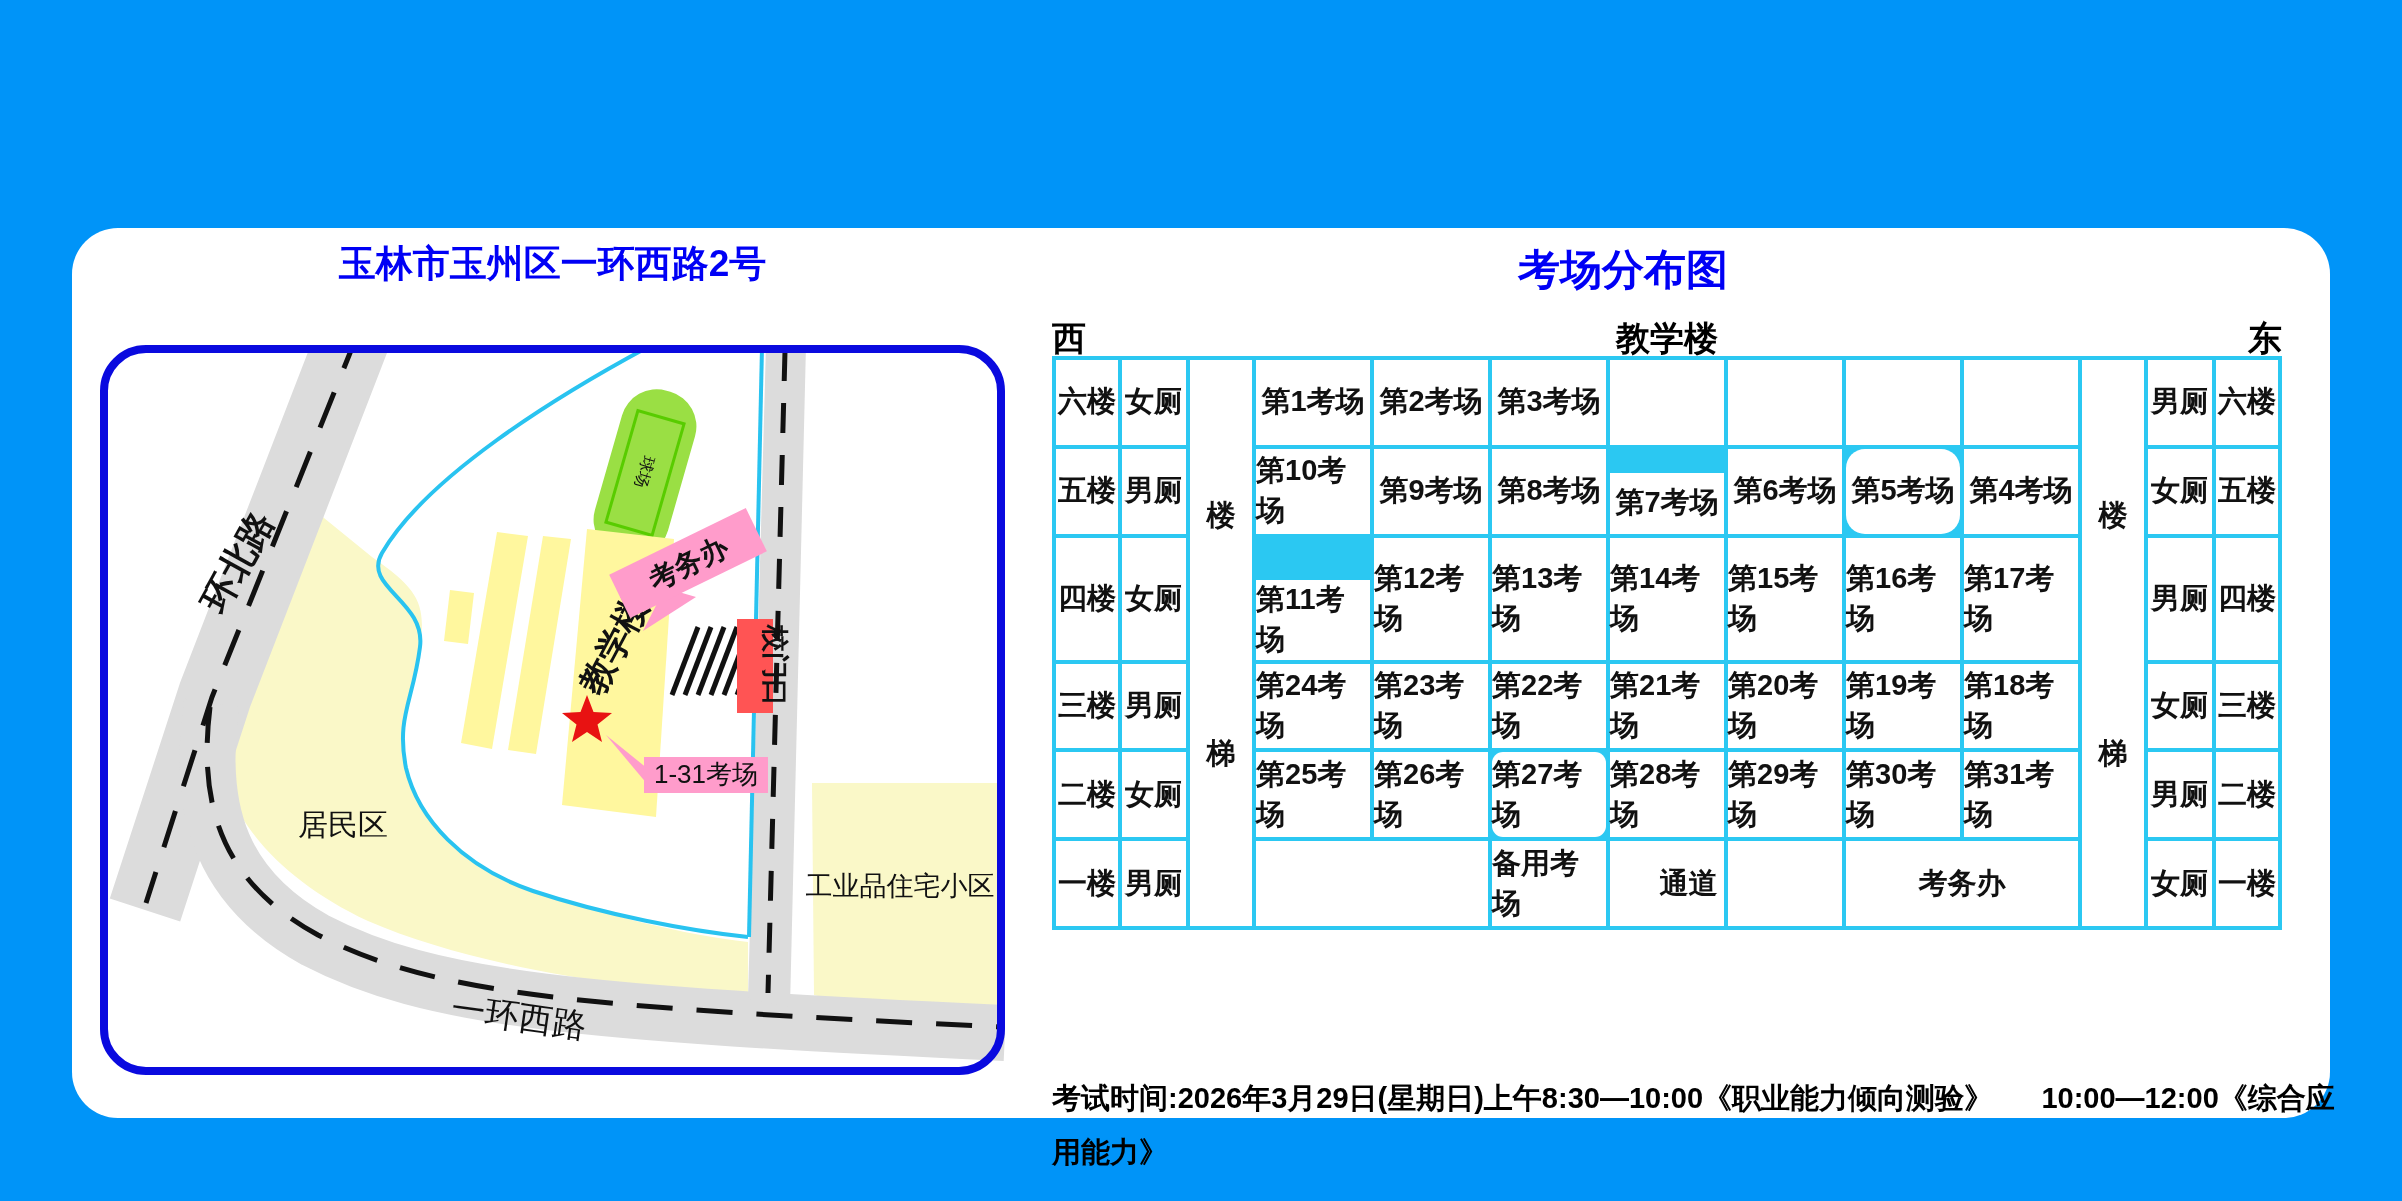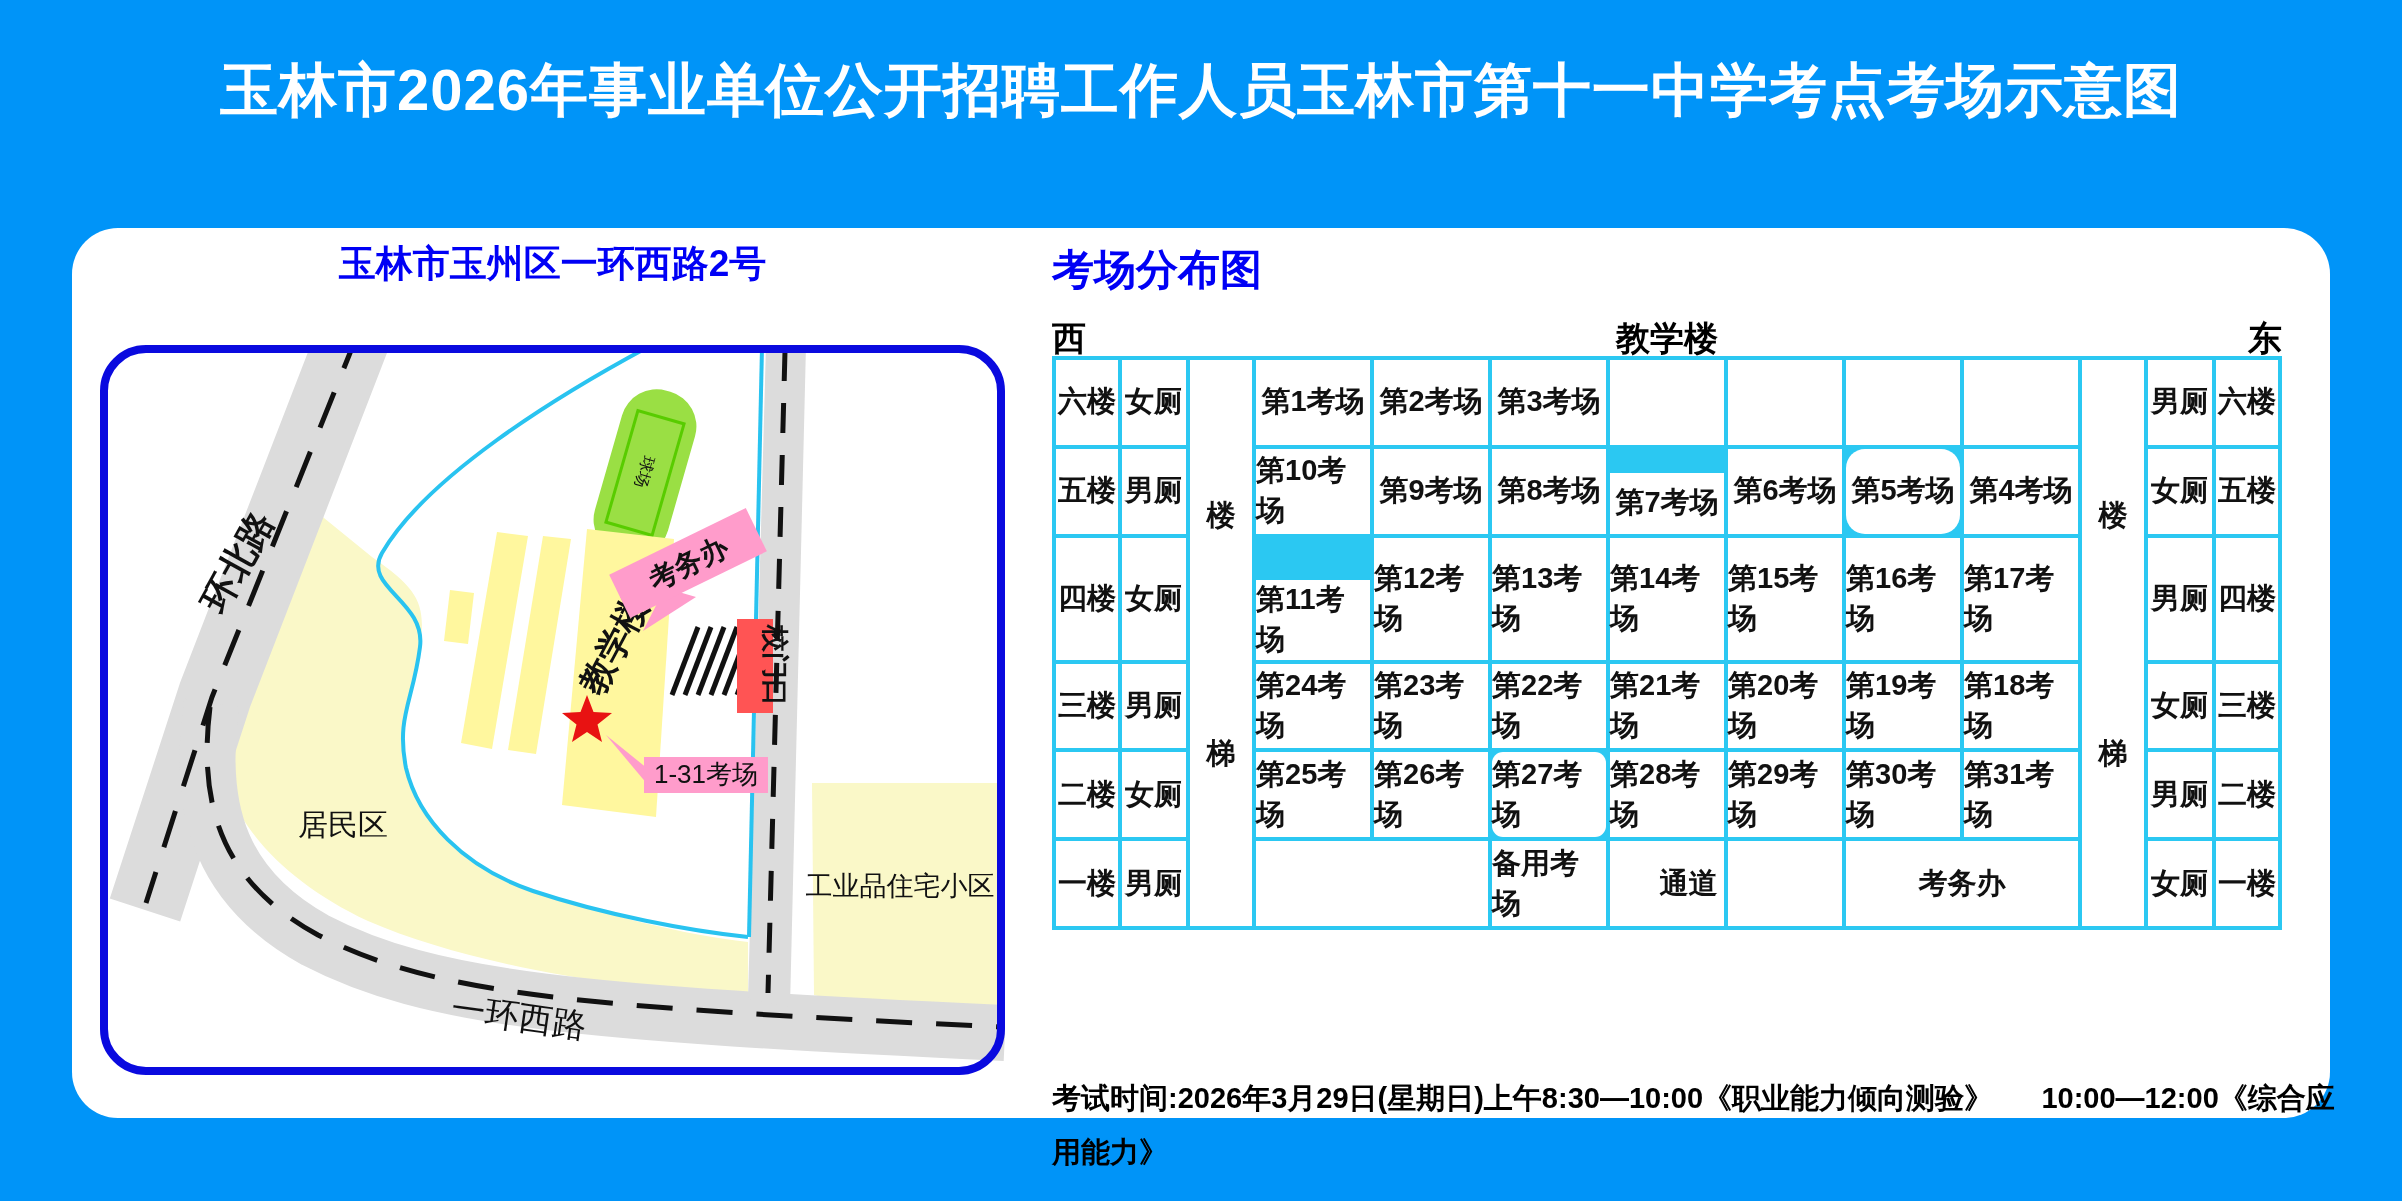--- a/index.html
+++ b/index.html
@@ -29,21 +29,21 @@
   .road-fill{fill:var(--road-gray,#DCDCDC);}
   .dash{fill:none;stroke:#111;stroke-width:5;}
   .area{fill:var(--area-yellow,#FAF8C8);}
   .bld{fill:var(--building-yellow,#FFF79E);}
   .cyan{fill:none;stroke:var(--boundary-cyan,#29C3F0);stroke-width:4;}
   .map-text{fill:#111;font-size:30px;font-family:"Liberation Sans","DejaVu Sans",sans-serif;}
   .pink{fill:var(--label-pink,#FF9CCB);}
   .gate{fill:var(--gate-red,#FF5454);}
   
   .dist-title{
-    position:absolute;left:1052px;top:242px;width:1230px;
+    position:absolute;left:1008px;top:242px;width:1230px;text-align:center;
     color:var(--heading-blue,#0000F5);font-size:42px;font-weight:700;
   }
   .dir-row{
     position:absolute;left:1052px;top:316px;width:1230px;height:40px;
     font-size:34px;font-weight:700;color:#000;
   }
   .dir-row .west{position:absolute;left:0;}
   .dir-row .mid{position:absolute;left:0;width:100%;text-align:center;}
   .dir-row .east{position:absolute;right:0;}
   .exam-grid{
@@ -65,21 +65,20 @@
   .notes{
     position:absolute;left:1052px;top:963px;width:1300px;
     font-size:29px;font-weight:700;color:#000;line-height:54px;white-space:pre-wrap;
   }
 </style>
 </head>
 <body>
 
 <div id="stage">
 
-  <div class="main-title">玉林市2026年事业单位公开招聘工作人员玉林市第十一中学考点考场示意图</div>
 
   <div class="panel"></div>
 
   <div class="map-title">
     <div>玉林市玉州区一环西路2号</div>
   </div>
 
   <svg class="map-svg" viewBox="0 0 905 730">
 
     <path class="area" d="M 208,160 L 272,212 C 320,245 326,260 320,302 C 313,357 296,372 306,423

